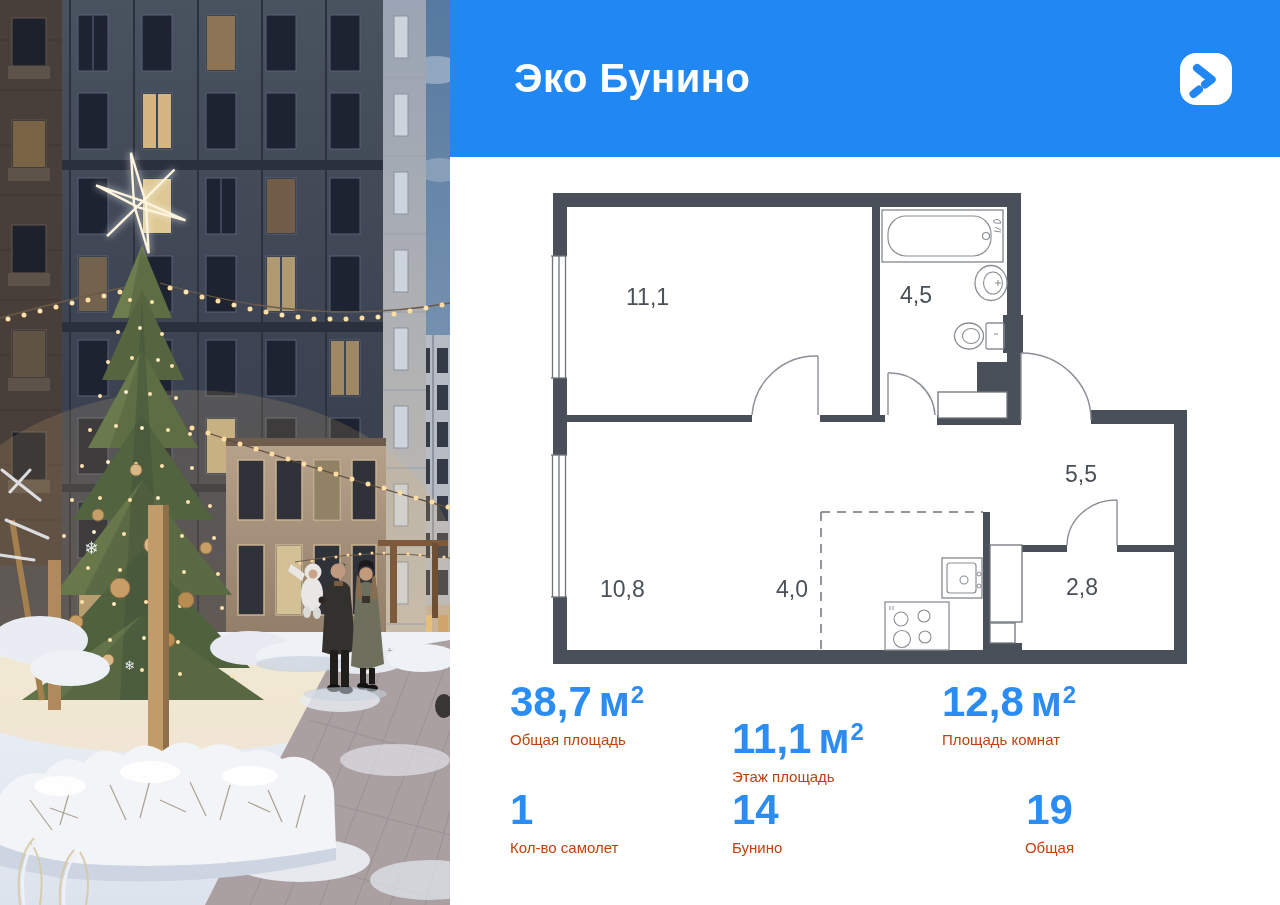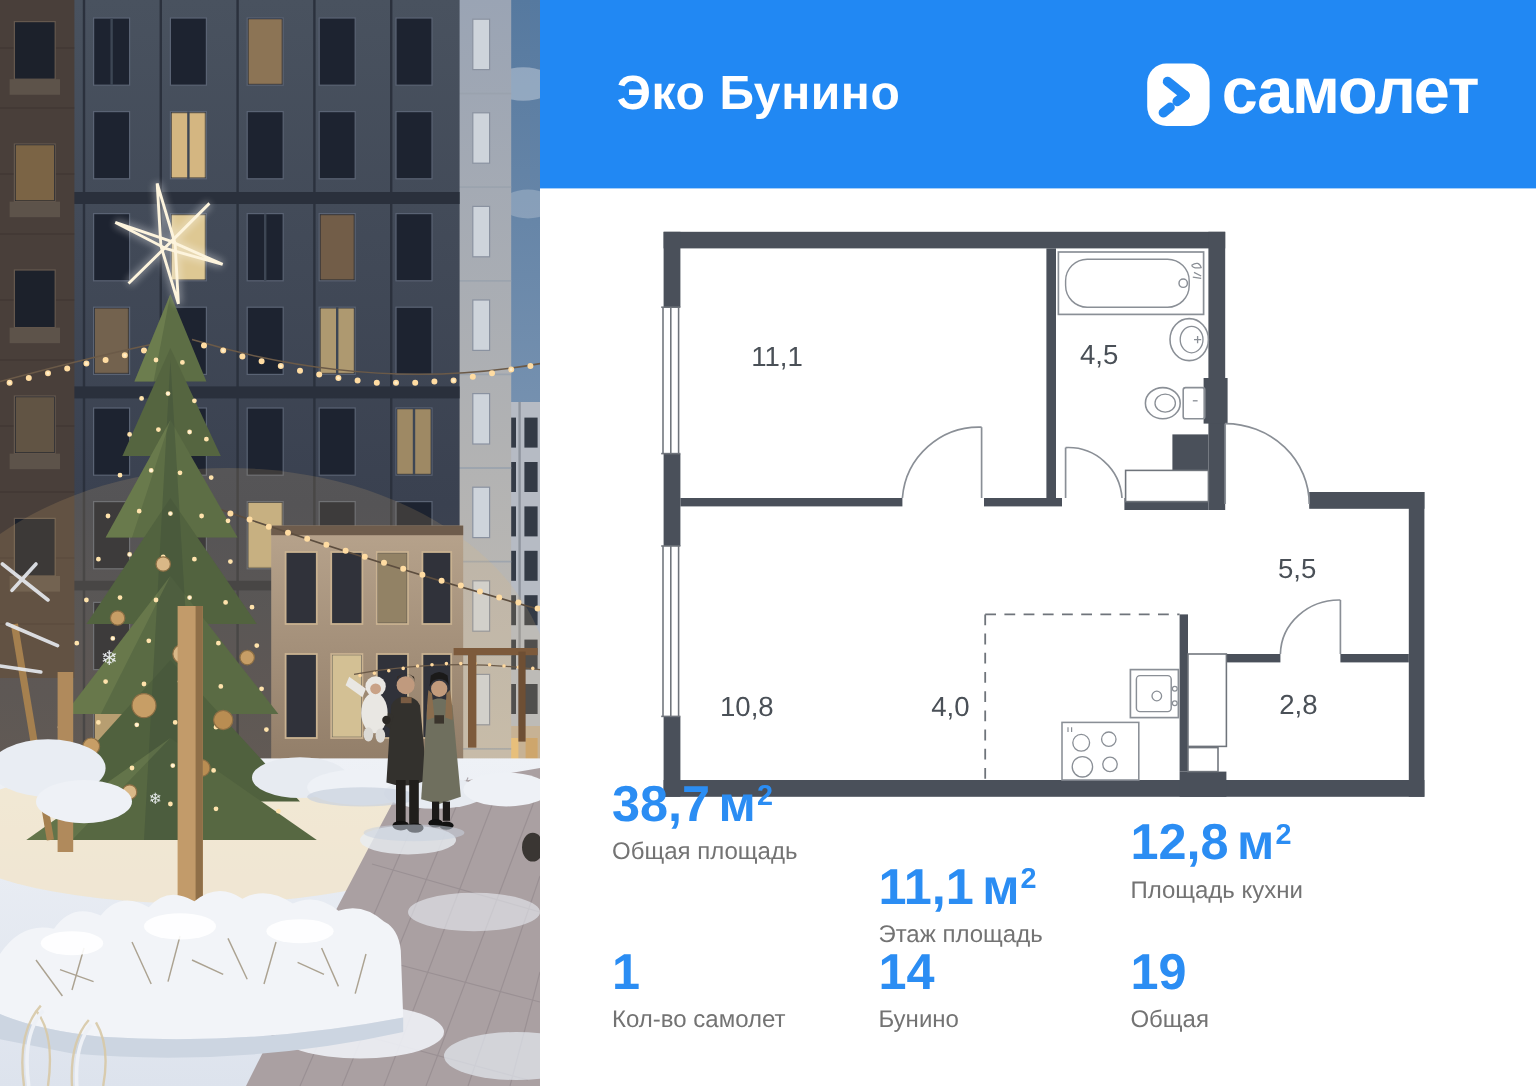--- a/index.html
+++ b/index.html
@@ -12,23 +12,23 @@
   .title{color:#fff;font-size:40px;font-weight:700;padding-left:64px;letter-spacing:.5px;text-align:center;}
   .logo{display:flex;align-items:center;gap:10px;margin-left:auto;margin-right:48px;}
   .logo-mark{width:52px;height:52px;background:#fff;border-radius:16px;display:flex;
              align-items:center;justify-content:center;}
   .logo-text{color:#fff;font-size:54px;font-weight:700;letter-spacing:-1px;margin-top:-6px;}
   .plan-svg{position:absolute;left:100px;top:193px;}
   .stat{position:absolute;width:215px;}
   .stat .value{font-size:42px;font-weight:700;color:#2b8df3;line-height:1;white-space:nowrap;}
   .stat .value .unit{margin-left:7px;}
   .stat .value sup{font-size:24px;vertical-align:13px;margin-left:1px;}
-  .stat .label{margin-top:8px;font-size:20px;color:#737373;}
-  .r1c1{left:60px;top:649px;} .r1c2{left:282px;top:718px;} .r1c3{left:492px;top:681px;}
-  .r2c1{left:60px;top:789px;} .r2c2{left:282px;top:789px;} .r2c3{left:492px;top:789px;}
+  .stat .label{margin-top:8px;font-size:15px;color:#c2410c;}
+  .r1c1{left:60px;top:681px;} .r1c2{left:282px;top:718px;} .r1c3{left:492px;top:681px;}
+  .r2c1{left:60px;top:789px;} .r2c2{left:282px;top:789px;} .r2c3{left:492px;top:789px;text-align:center;}
   .plan-label{font-family:"Liberation Sans",sans-serif;font-size:23px;fill:#4a5057;}
 </style>
 </head>
 <body>
 
 <div class="card">
 
   <svg class="photo" width="450" height="905" viewBox="0 0 450 905">
     <defs>
       <linearGradient id="sky" x1="0" y1="0" x2="0" y2="1">
@@ -444,21 +444,20 @@
       <div class="logo">
         <div class="logo-mark">
           <svg width="52" height="52" viewBox="0 0 52 52">
             <g stroke="#2188f3" stroke-width="8" stroke-linecap="round" fill="none">
               <line x1="17" y1="15" x2="31.5" y2="26.5"></line>
               <line x1="31.5" y1="26.5" x2="25" y2="31.5"></line>
               <line x1="19" y1="36.5" x2="13.5" y2="41"></line>
             </g>
           </svg>
         </div>
-        <div class="logo-text">самолет</div>
       </div>
     </div>
 
     <svg class="plan-svg" width="640" height="480" viewBox="0 0 640 480">
       <g fill="#4a505a">
         <rect x="3" y="0" width="468" height="14"></rect>
         <rect x="3" y="0" width="14" height="63"></rect>
         <rect x="3" y="185" width="14" height="77"></rect>
         <rect x="3" y="404" width="14" height="67"></rect>
         <rect x="3" y="457" width="634" height="14"></rect>
@@ -562,21 +561,21 @@
     <div class="stat r1c1">
       <div class="value"><span>38,7</span><span class="unit"><span>м</span><sup>2</sup></span></div>
       <div class="label">Общая площадь</div>
     </div>
     <div class="stat r1c2">
       <div class="value"><span>11,1</span><span class="unit"><span>м</span><sup>2</sup></span></div>
       <div class="label">Этаж площадь</div>
     </div>
     <div class="stat r1c3">
       <div class="value"><span>12,8</span><span class="unit"><span>м</span><sup>2</sup></span></div>
-      <div class="label">Площадь кухни</div>
+      <div class="label">Площадь комнат</div>
     </div>
     <div class="stat r2c1">
       <div class="value">1</div>
       <div class="label">Кол-во самолет</div>
     </div>
     <div class="stat r2c2">
       <div class="value">14</div>
       <div class="label">Бунино</div>
     </div>
     <div class="stat r2c3">

